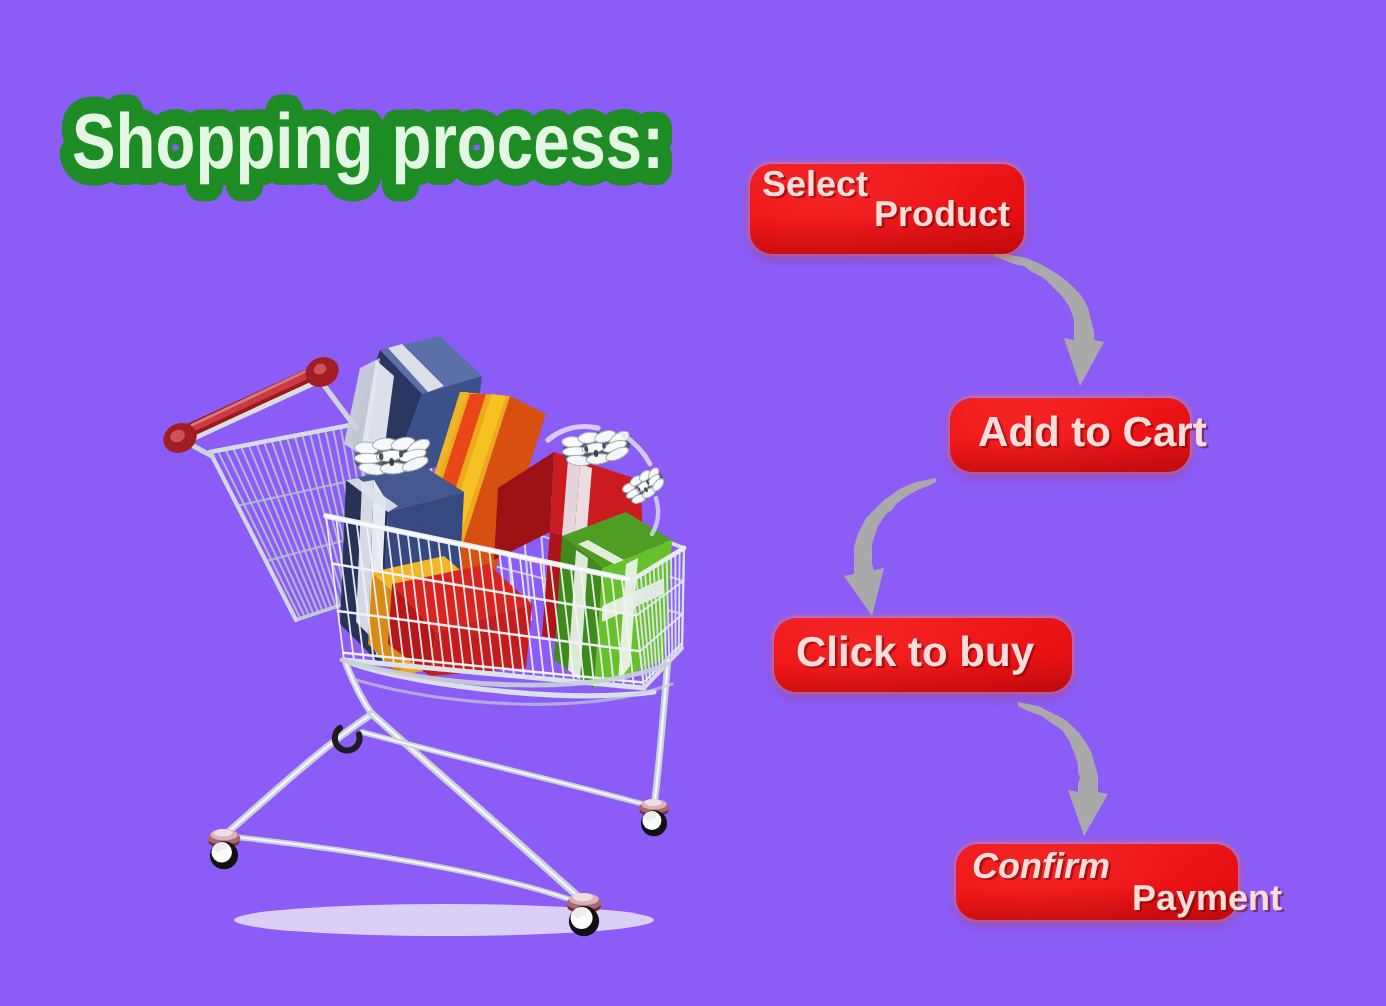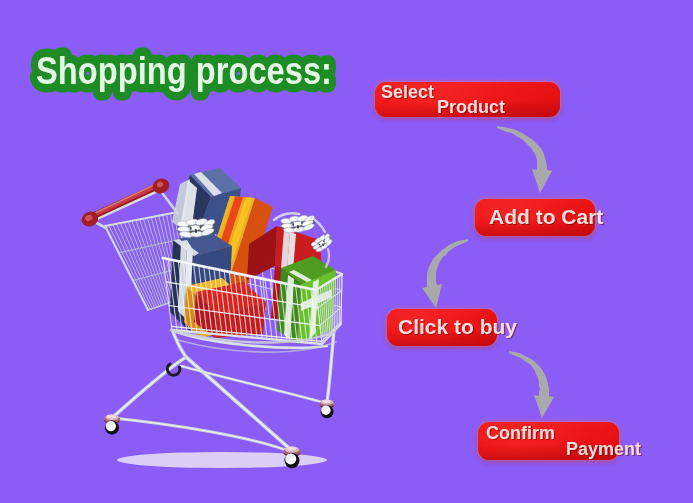--- a/index.html
+++ b/index.html
@@ -323,32 +323,32 @@
 
   </svg>
 
   <svg id="arrowSvg" width="693" height="503" viewBox="0 0 693 503">
 <path d="M497,128L502,130L507,132L512,133L516,136L520,138L523,140L526,143L529,146L531,148L533,151L535,154L536,157L537,160L537,163L537,166L537,170L532,169L540,193L552,171L547,170L547,166L546,162L545,158L544,154L542,150L540,147L537,144L534,141L530,138L527,136L522,133L518,131L513,129L508,128L503,127L497,126Z" fill="#a9a9ab"></path>
 <path d="M468,239L463,240L458,241L453,243L449,245L445,248L442,250L439,253L436,256L433,259L431,263L429,267L428,270L427,274L427,279L427,283L427,287L422,288L436,308L442,284L437,285L436,282L436,279L436,275L436,272L437,269L438,266L439,263L441,260L443,257L446,255L448,252L452,249L455,247L459,245L464,243L468,241Z" fill="#a9a9ab"></path>
 <path d="M509,353L513,355L518,357L521,358L525,361L528,363L531,365L533,368L535,371L536,374L537,376L538,379L539,382L539,386L540,389L539,392L539,396L534,395L542,418L554,397L549,396L549,392L549,388L548,384L547,381L546,377L544,373L542,370L540,367L537,364L534,361L531,359L527,357L523,355L519,353L514,352L509,351Z" fill="#a9a9ab"></path>
 
   </svg>
 
-  <div class="btn" style="left:375px;top:82px;width:137px;height:35px;padding-left:48px;">
+  <div class="btn" style="left:375px;top:82px;width:137px;height:45px;">
     <div class="btnlabel" style="left:6px;top:0px;font-size:18px;">Select</div>
     <div class="btnlabel" style="left:62px;top:15px;font-size:18px;">Product</div>
   </div>
 
   <div class="btn" style="left:475px;top:199px;width:120px;height:37px;">
     <div class="btnlabel" style="left:14px;top:6px;font-size:21px;">Add to Cart</div>
   </div>
 
-  <div class="btn" style="left:387px;top:309px;width:110px;height:37px;">
+  <div class="btn" style="left:387px;top:309px;width:149px;height:37px;">
     <div class="btnlabel" style="left:11px;top:6px;font-size:21px;">Click to buy</div>
   </div>
 
   <div class="btn" style="left:478px;top:422px;width:141px;height:38px;">
-    <div class="btnlabel" style="left:8px;top:1px;font-size:18px;">Confirm</div>
+    <div class="btnlabel" style="left:8px;top:1px;font-size:18px;font-style:italic;">Confirm</div>
     <div class="btnlabel" style="left:56px;top:17px;font-size:18px;margin-left:32px;">Payment</div>
   </div>
 
   <div id="grainLayer"></div>
 </div>
 
 </body></html>

